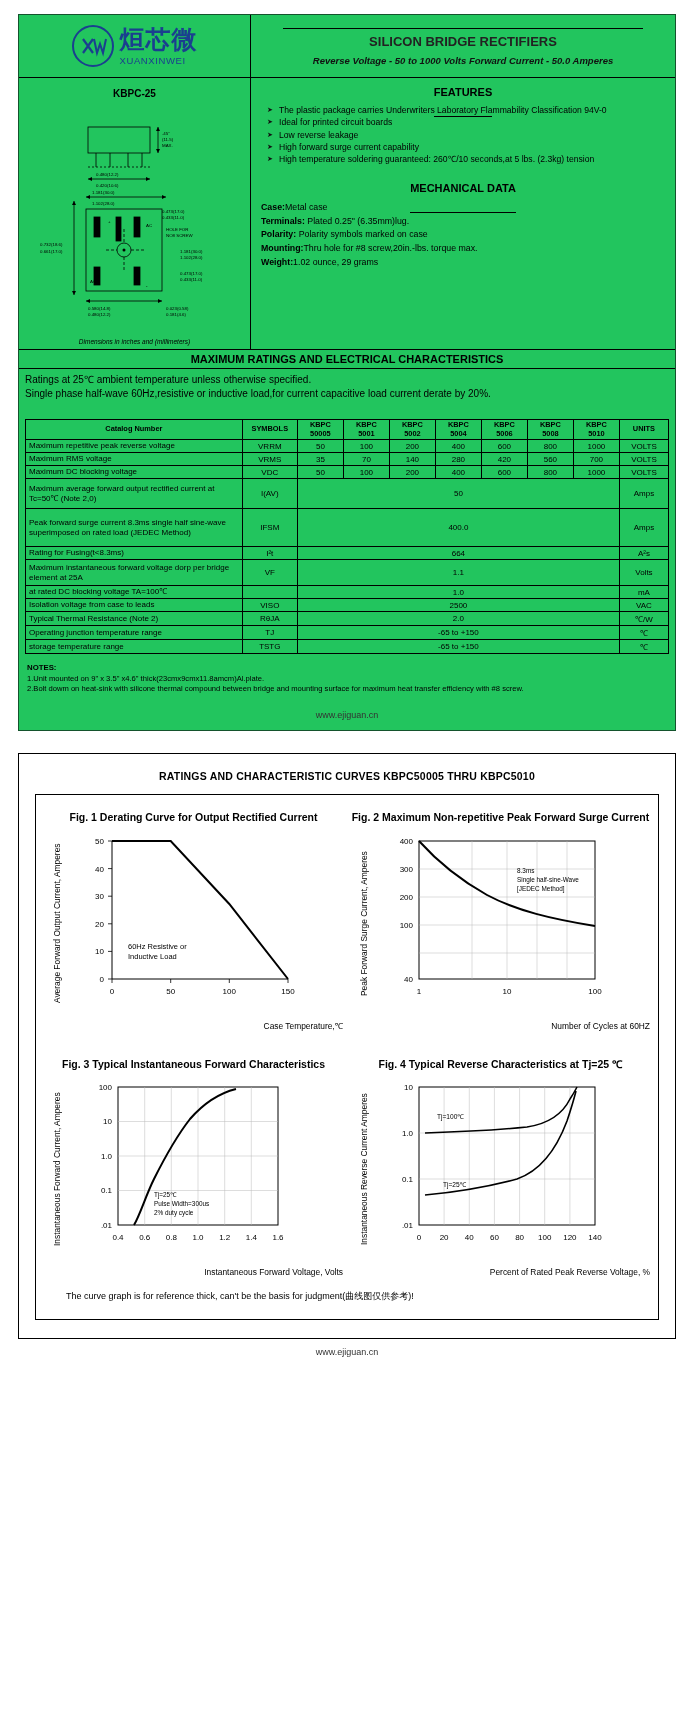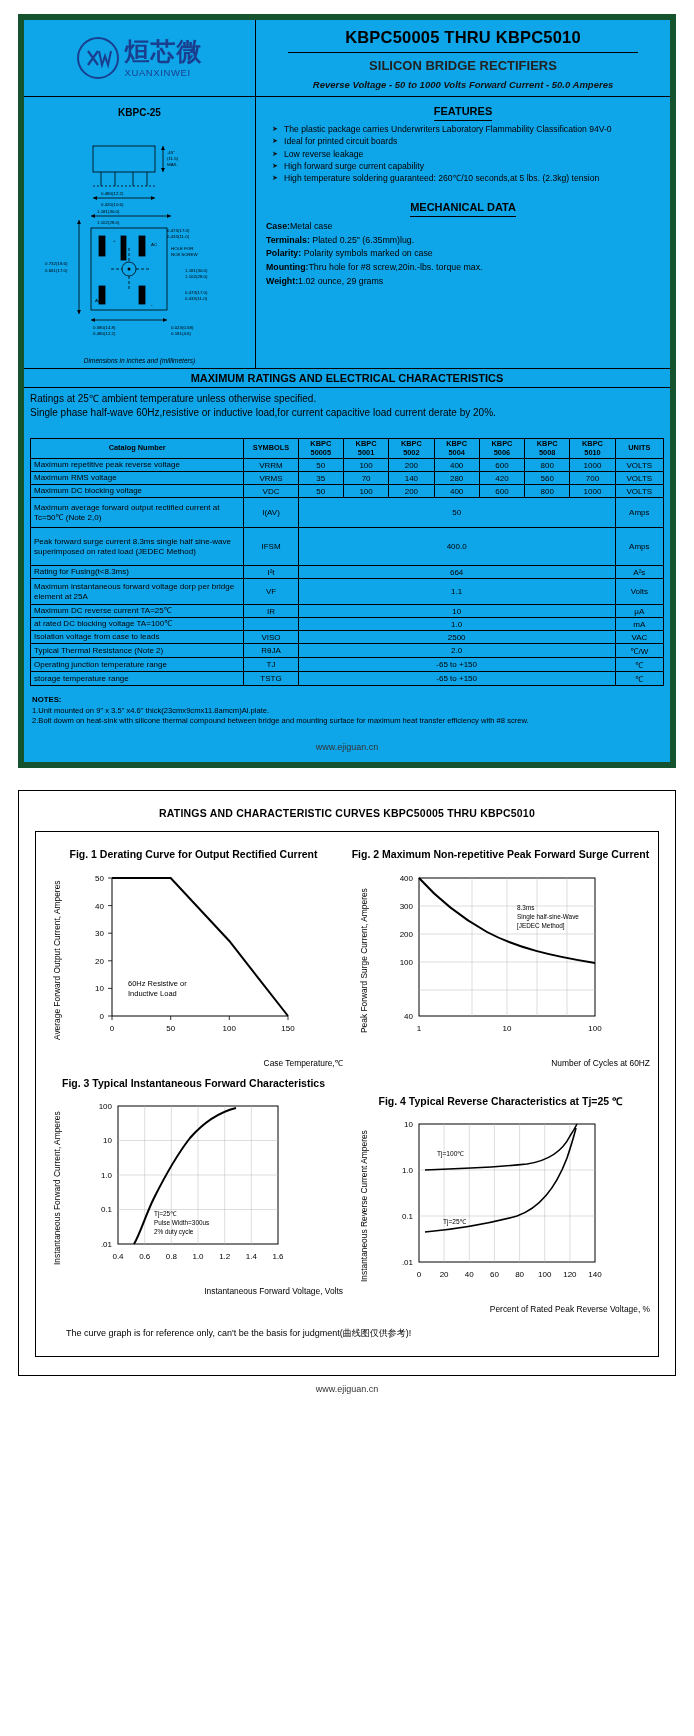--- a/index.html
+++ b/index.html
@@ -9,24 +9,24 @@
     background: #ffffff;
     font-family: "Liberation Sans", sans-serif;
     color: #000;
     -webkit-font-smoothing: antialiased;
   }
   .page {
     width: 694px;
     padding: 14px 18px 0 18px;
   }
   .sheet {
-    border: 6px solid #14532d;
+    border: 1px solid #14532d;
     width: 658px;
     margin: 0 auto;
-    background:#0ea5e9;
+    background:#22c55e;
   }
 
   
   .header {
     display:flex;
     align-items:stretch;
     border-bottom:1px solid #000;
   }
   .logo-cell {
     width: 232px;
@@ -58,21 +58,21 @@
   
   .upper { display:flex; border-bottom:1px solid #000; }
   .drawing {
     width: 232px; border-right:1px solid #000; padding:6px 4px 4px 4px;
     text-align:center;
   }
   .drawing h4 { font-size:10px; font-weight:bold; margin:4px 0 6px 0; }
   .drawing .cap { font-size:6.5px; font-style:italic; margin-top:4px; }
   .feat { flex:1; padding:8px 10px 6px 10px; }
   .sec-title { text-align:center; font-size:11px; font-weight:bold; }
-  .sec-title span { border-bottom:1px solid #000; padding-bottom:3px; }
+  .sec-title span { border-bottom:1px solid #000; padding-bottom:18px; }
   ul.bul { margin:7px 0 4px 6px; padding:0; list-style:none; }
   ul.bul li {
     font-size:8.6px; line-height:1.32; padding-left:12px; position:relative; margin-bottom:1px;
   }
   ul.bul li:before {
     content:"\27A4"; position:absolute; left:0; top:0px; font-size:7px; color:#111;
   }
   .mech { margin-top:16px; }
   .mech p { font-size:8.8px; margin:2px 0; line-height:1.35; }
   .mech b { font-weight:bold; }
@@ -138,21 +138,20 @@
               <path d="M16 8 L19 22 L22 13 L25 22 L28 8" stroke="#1a3f8f" stroke-width="2" fill="none"></path>
             </svg>
           </div>
           <div>
             <div class="logo-cn">烜芯微</div>
             <div class="logo-en">XUANXINWEI</div>
           </div>
         </div>
       </div>
       <div class="title-cell">
-        <div class="t-main">KBPC50005 THRU KBPC5010</div>
         <div class="t-rule"></div>
         <div class="t-sub">SILICON BRIDGE RECTIFIERS</div>
         <div class="t-sub2">Reverse Voltage - 50 to 1000 Volts    Forward Current - 50.0 Amperes</div>
       </div>
     </div>
 
     <div class="upper">
       <div class="drawing">
         <h4>KBPC-25</h4>
         <svg width="210" height="225" viewBox="0 0 210 225">
@@ -338,26 +337,20 @@
         <td class="lbl">Rating for Fusing(t&lt;8.3ms)</td>
         <td class="sym">I²t</td>
         <td class="val" colspan="7">664</td>
         <td class="unit">A²s</td>
       </tr>
       <tr>
         <td class="lbl" style="height:26px">Maximum instantaneous forward voltage dorp per bridge element at 25A</td>
         <td class="sym">VF</td>
         <td class="val" colspan="7">1.1</td>
         <td class="unit">Volts</td>
-      </tr>
-      <tr>
-        <td class="lbl">Maximum DC reverse current         TA=25℃</td>
-        <td class="sym">IR</td>
-        <td class="val" colspan="7">10</td>
-        <td class="unit">μA</td>
       </tr>
       <tr>
         <td class="lbl">at rated DC blocking voltage         TA=100℃</td>
         <td class="sym"></td>
         <td class="val" colspan="7">1.0</td>
         <td class="unit">mA</td>
       </tr>
       <tr>
         <td class="lbl">Isolation voltage from case to leads</td>
         <td class="sym">VISO</td>
@@ -479,21 +472,21 @@
                   <text x="140" y="44" font-size="6.4">8.3ms</text>
                   <text x="140" y="53" font-size="6.4">Single half-sine-Wave</text>
                   <text x="140" y="62" font-size="6.4">[JEDEC Method]</text>
                 </g>
               </svg>
             </div>
           </div>
           <div class="xlab">Number of Cycles at 60HZ</div>
         </div>
 
-        <div class="figbox" style="">
+        <div class="figbox" style="margin-top:18px">
           <div class="figtitle">Fig. 3 Typical Instantaneous Forward Characteristics</div>
           <div class="plotrow">
             <div class="ylab">Instantaneous Forward Current, Amperes</div>
             <div class="plotarea">
               <svg width="250" height="185" viewBox="0 0 250 185">
                 <g font-family="Liberation Sans" font-size="8" fill="#000">
                   <rect x="48" y="12" width="160" height="138" fill="none" stroke="#000" stroke-width="1"></rect>
                   <g stroke="#bbb" stroke-width="0.5">
                     <line x1="74.7" y1="12" x2="74.7" y2="150"></line>
                     <line x1="101.3" y1="12" x2="101.3" y2="150"></line>
@@ -563,17 +556,17 @@
                   <text x="66" y="112" font-size="6.6">Tj=25℃</text>
                 </g>
               </svg>
             </div>
           </div>
           <div class="xlab">Percent of Rated Peak Reverse Voltage, %</div>
         </div>
 
       </div>
 
-      <div class="disclaimer">The curve graph is for reference only, can't be the basis for judgment(曲线图仅供参考)!</div>
+      <div class="disclaimer">The curve graph is for reference thick, can't be the basis for judgment(曲线图仅供参考)!</div>
     </div>
   </div>
   <div class="footer-line">www.ejiguan.cn</div>
 </div>
 
 </body></html>

